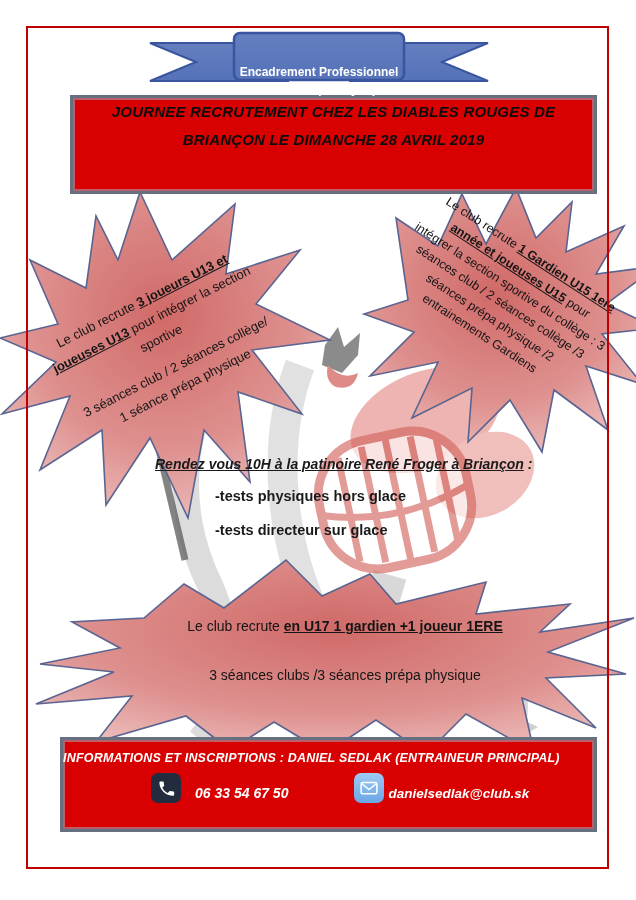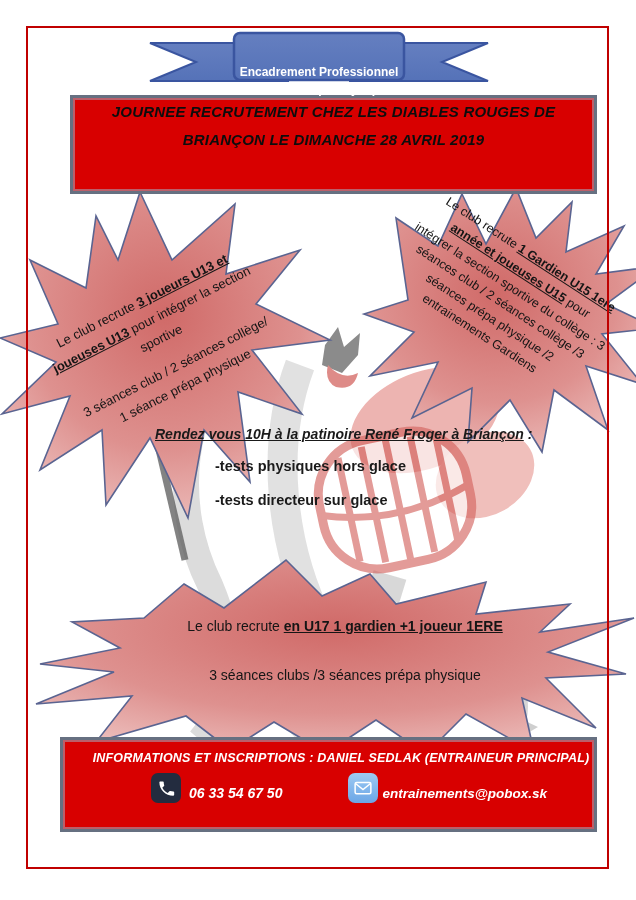--- a/index.html
+++ b/index.html
@@ -38,37 +38,37 @@
     left:14px;top:96px;width:300px;font-size:13px;line-height:1.6;
     transform:rotate(-27deg);
   }
   .star-u15 .star-text{
     left:34px;top:52px;width:226px;font-size:12.5px;line-height:1.5;
     transform:rotate(33deg);
   }
   .star-u17 .star-text{left:96px;top:58px;width:430px;font-size:14px;line-height:1.8;}
   .gap-top{margin-top:12px;}
   
-  .meeting{position:absolute;left:155px;top:426px;width:400px;z-index:4;}
+  .meeting{position:absolute;left:155px;top:456px;width:400px;z-index:4;}
   .meeting-heading{font-size:14px;font-style:italic;font-weight:600;}
   .meeting-heading .u{text-decoration:underline;}
   .meeting-items{margin-top:14px;padding-left:60px;width:340px;}
   .meeting-item{font-size:14.5px;margin-bottom:13px;line-height:1.45;font-weight:bold;}
   
   .footer-banner{
     position:absolute;left:60px;top:737px;width:537px;height:95px;box-sizing:border-box;
     background:#d80000;border:3px solid #667081;box-shadow:inset 0 0 0 2px #bb5f6a;
     z-index:20;color:#ffffff;font-style:italic;font-weight:700;
   }
-  .footer-heading{margin-top:11px;text-align:center;font-size:12.5px;letter-spacing:.2px;margin-left:25px;}
+  .footer-heading{margin-top:11px;text-align:left;font-size:12.5px;letter-spacing:.2px;}
   .footer-row{display:flex;align-items:center;margin-top:8px;padding-left:88px;}
   .badge{width:30px;height:30px;border-radius:7px;display:flex;align-items:center;justify-content:center;flex:0 0 auto;}
   .badge-phone{background:#232c3f;}
   .badge-mail{background:linear-gradient(#9ecaf3,#6ba6e6);}
-  .footer-phone{font-size:14px;margin-left:8px;align-self:flex-end;margin-bottom:2px;}
+  .footer-phone{font-size:14px;margin-left:14px;align-self:flex-end;margin-bottom:2px;}
   .footer-mailtxt{font-size:13.5px;margin-left:4px;align-self:flex-end;margin-bottom:2px;}
   .spacer60{width:66px;flex:0 0 auto;}
   
   .devil{position:absolute;left:90px;top:325px;width:480px;height:430px;z-index:1;}
 </style>
 </head>
 <body>
 
 <div class="page">
 
@@ -224,17 +224,17 @@
           </svg>
       </div>
       <div class="footer-phone">06 33 54 67 50</div>
       <div class="spacer60"></div>
       <div class="badge badge-mail">
         <svg width="18" height="14" viewBox="0 0 24 18">
             <rect x="1.5" y="1.5" width="21" height="15" rx="2" fill="none" stroke="#ffffff" stroke-width="2"></rect>
             <path d="M2 3 L12 11 L22 3" fill="none" stroke="#ffffff" stroke-width="2"></path>
           </svg>
       </div>
-      <div class="footer-mailtxt">entrainements@pobox.sk</div>
+      <div class="footer-mailtxt">danielsedlak@club.sk</div>
     </div>
   </div>
 
 </div>
 
 </body></html>

